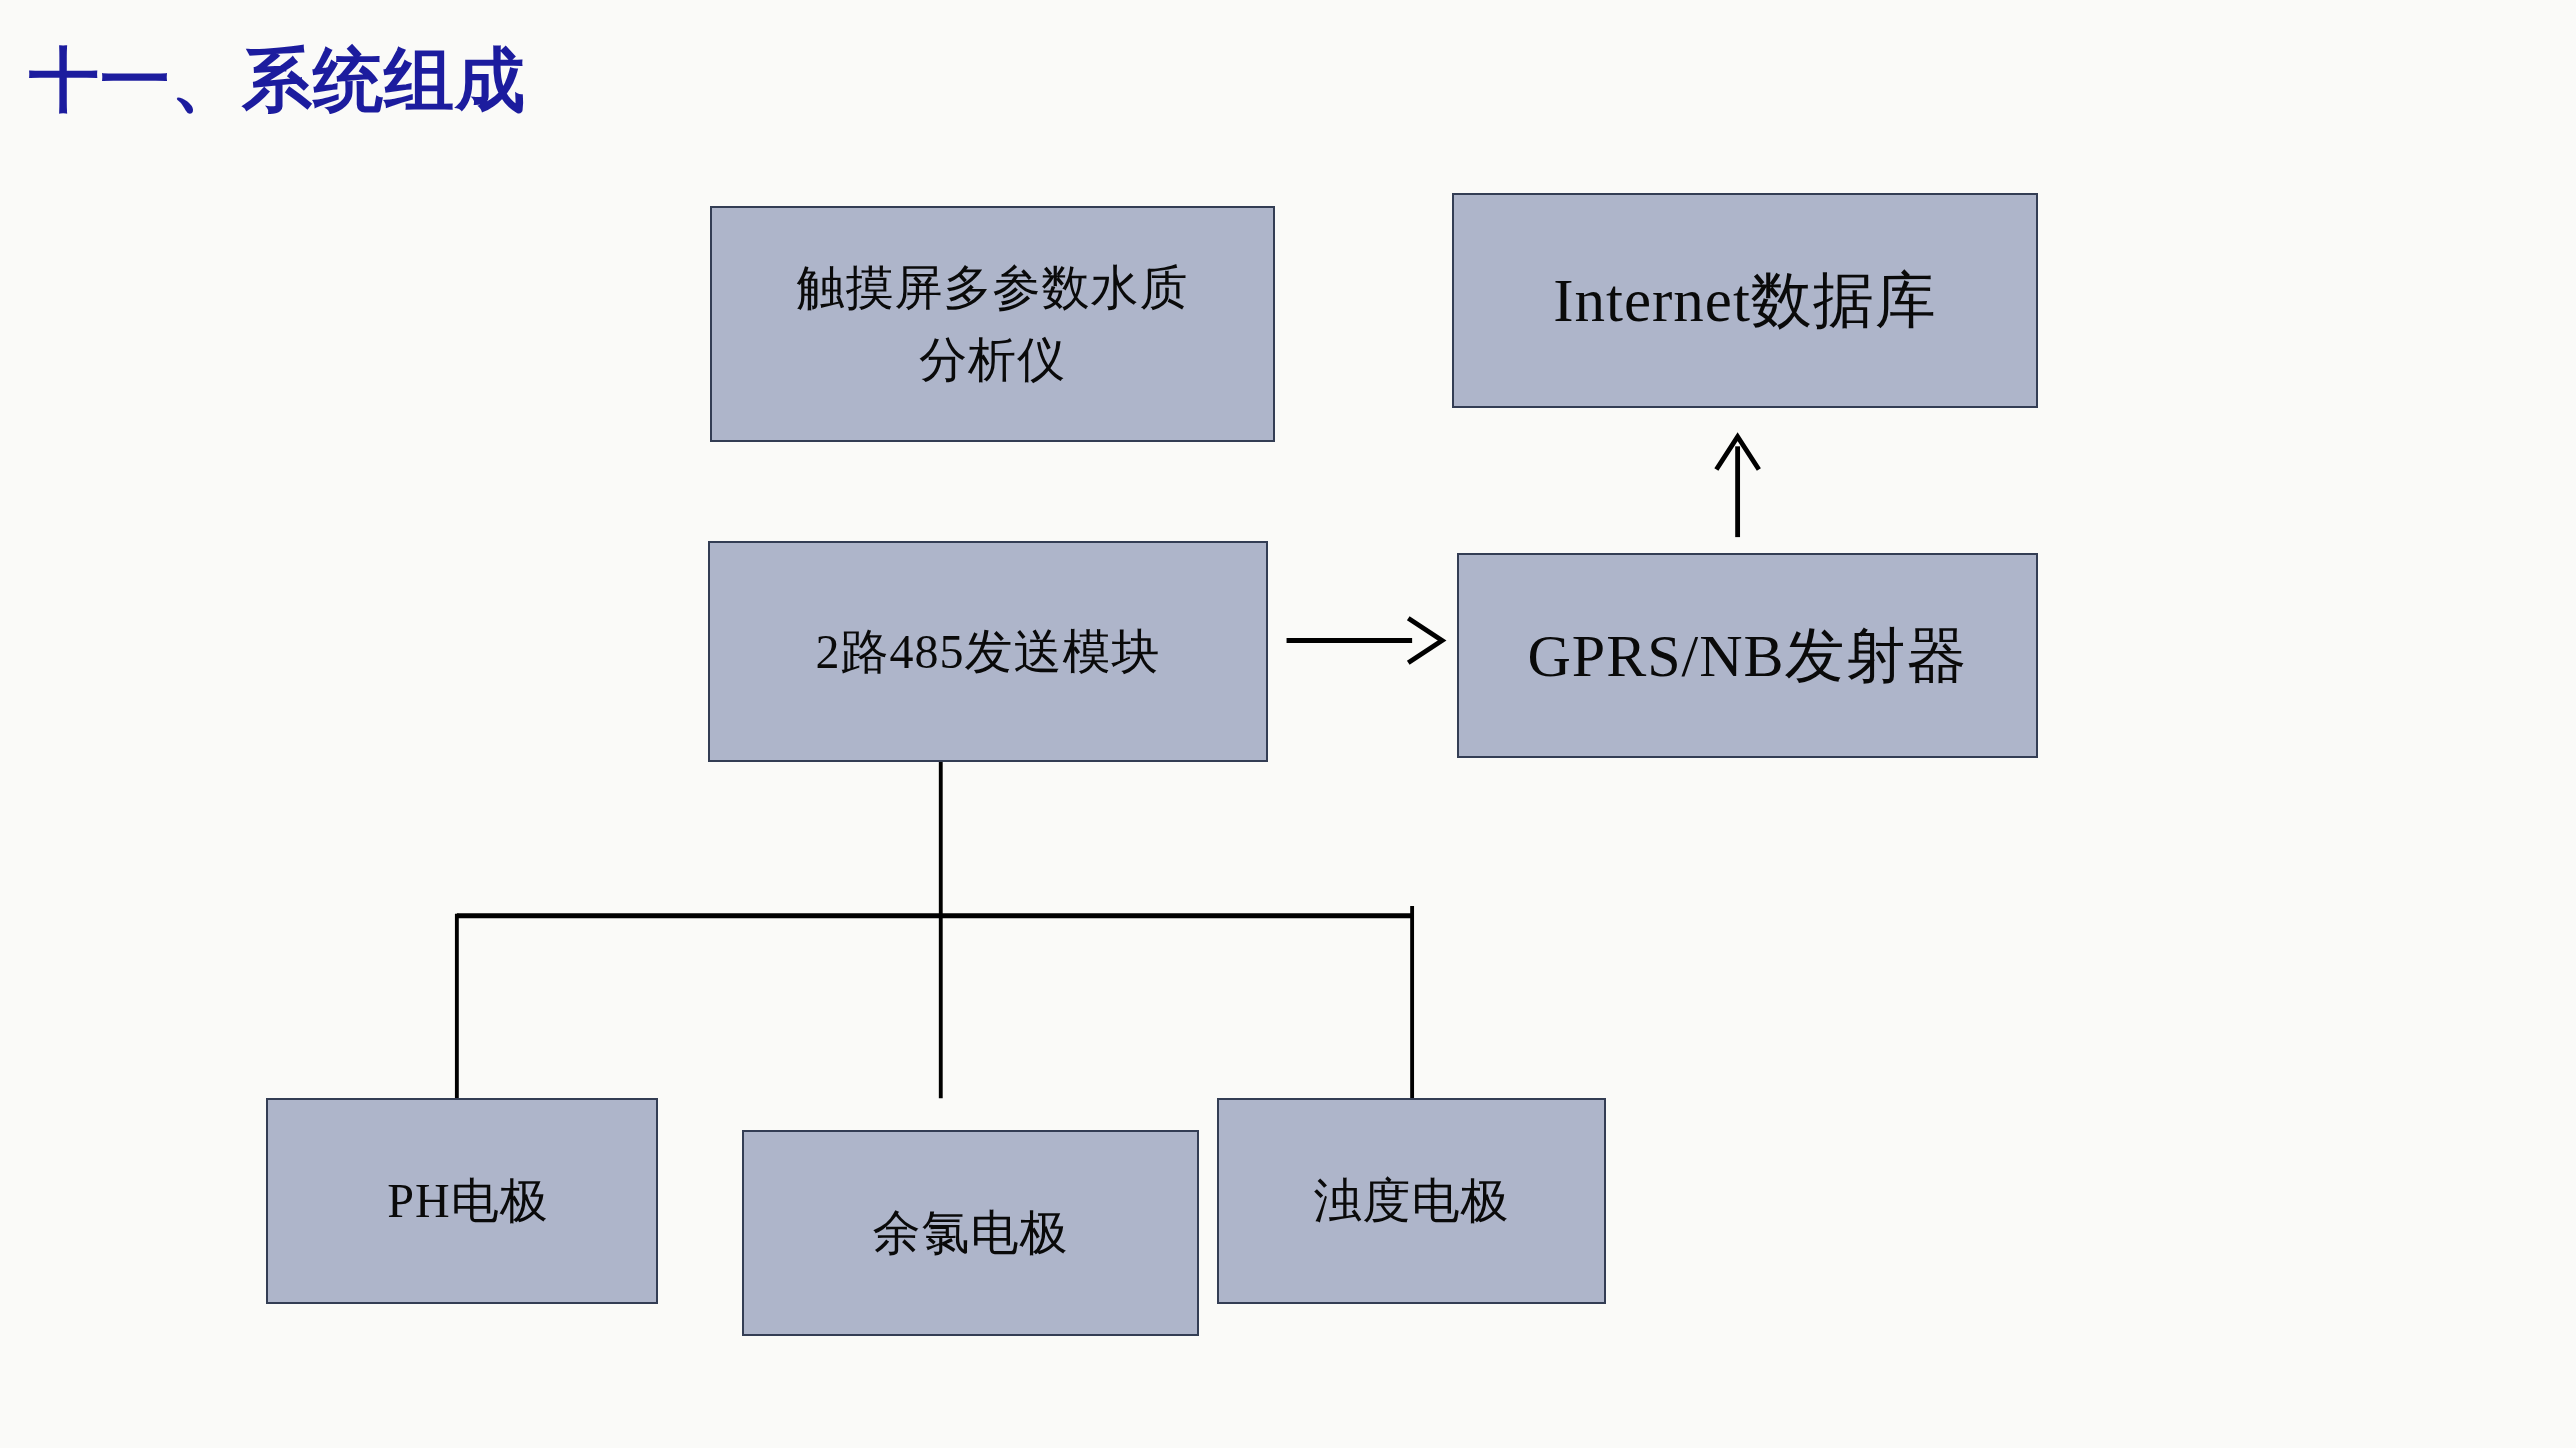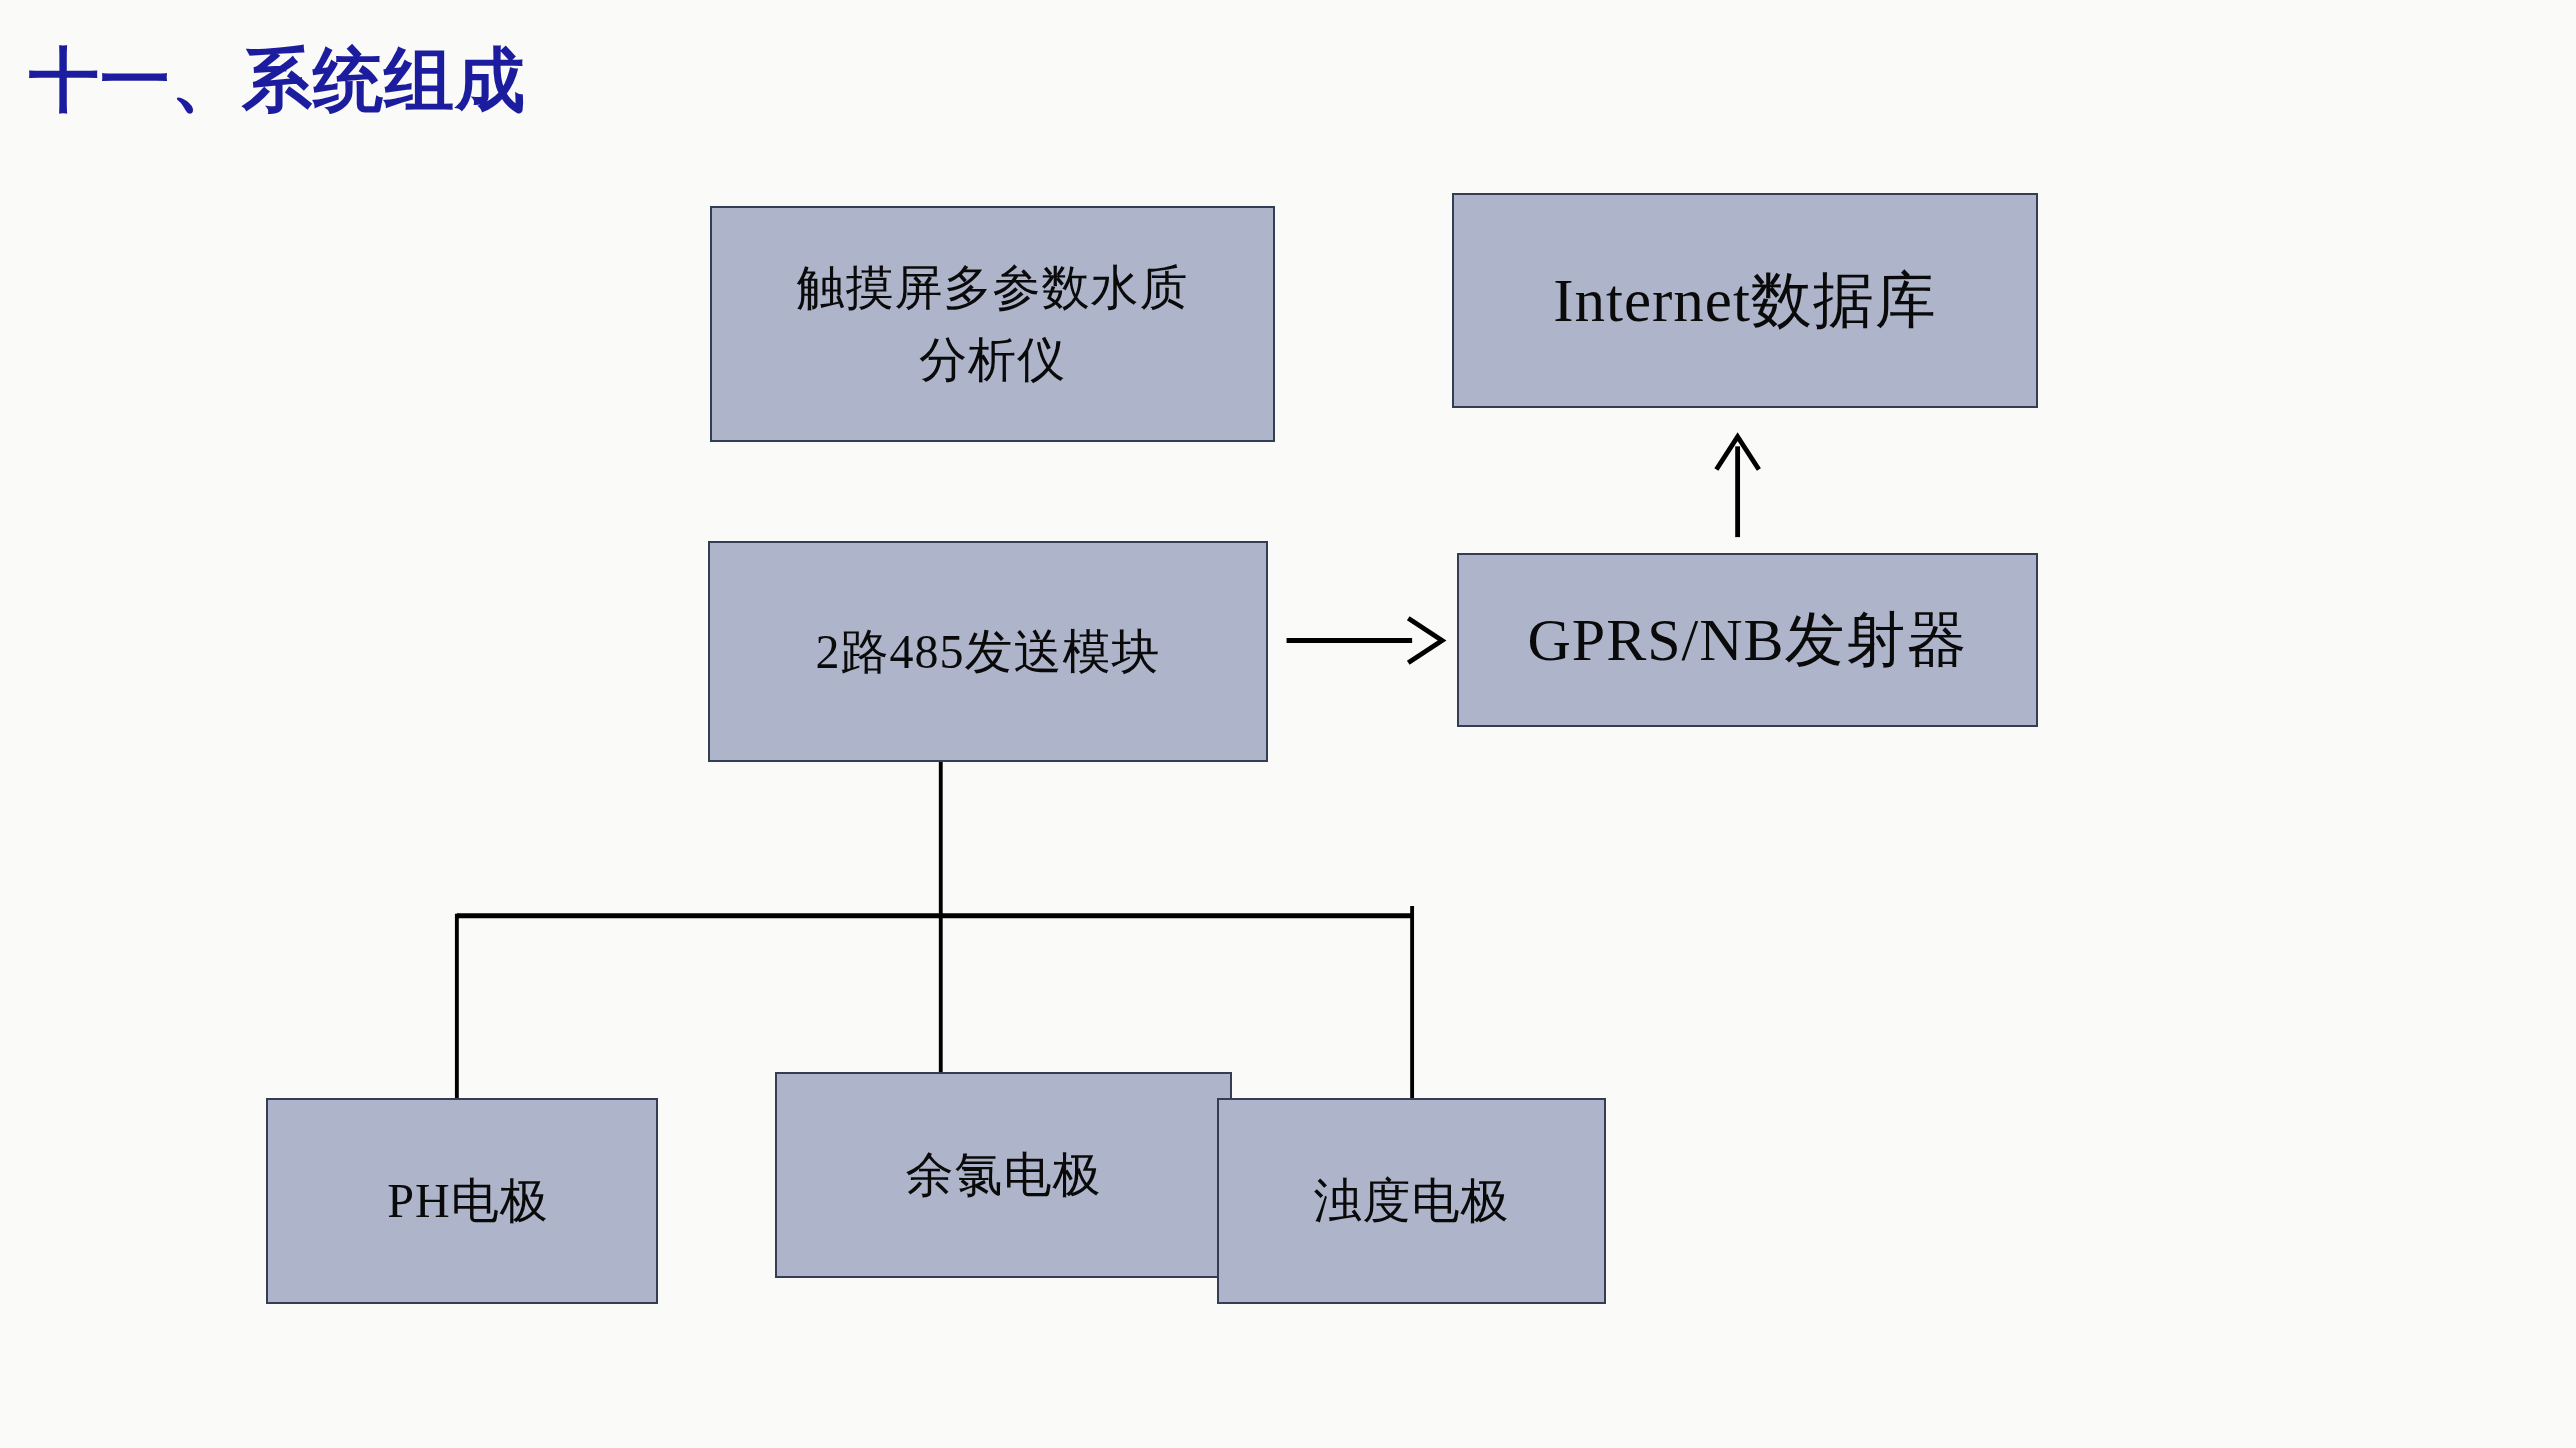--- a/index.html
+++ b/index.html
@@ -60,23 +60,23 @@
     line-height: 1.5;
     letter-spacing: 1px;
   }
   .node span {
     white-space: pre-line;
   }
   
   .n-analyzer   { left: 710px;  top: 206px;  width: 565px; height: 236px; }
   .n-internet   { left: 1452px; top: 193px;  width: 586px; height: 215px; font-size: 61px; }
   .n-module485  { left: 708px;  top: 541px;  width: 560px; height: 221px; }
-  .n-gprs       { left: 1457px; top: 553px;  width: 581px; height: 174px; font-size: 60px; }
+  .n-gprs       { left: 1457px; top: 553px;  width: 581px; height: 205px; font-size: 60px; }
   .n-ph         { left: 266px;  top: 1098px; width: 392px; height: 206px; padding-left: 12px; }
-  .n-chlorine   { left: 742px;  top: 1072px; width: 457px; height: 206px; margin-left: 33px; }
+  .n-chlorine   { left: 742px;  top: 1130px; width: 457px; height: 206px; }
   .n-turbidity  { left: 1217px; top: 1098px; width: 389px; height: 206px; justify-content: center; }
 </style>
 </head>
 <body>
 
 <div class="canvas">
 
   <h1 class="title">十一、系统组成</h1>
 
   <svg class="connectors" viewBox="0 0 2667 1500" xmlns="http://www.w3.org/2000/svg" aria-hidden="true">

